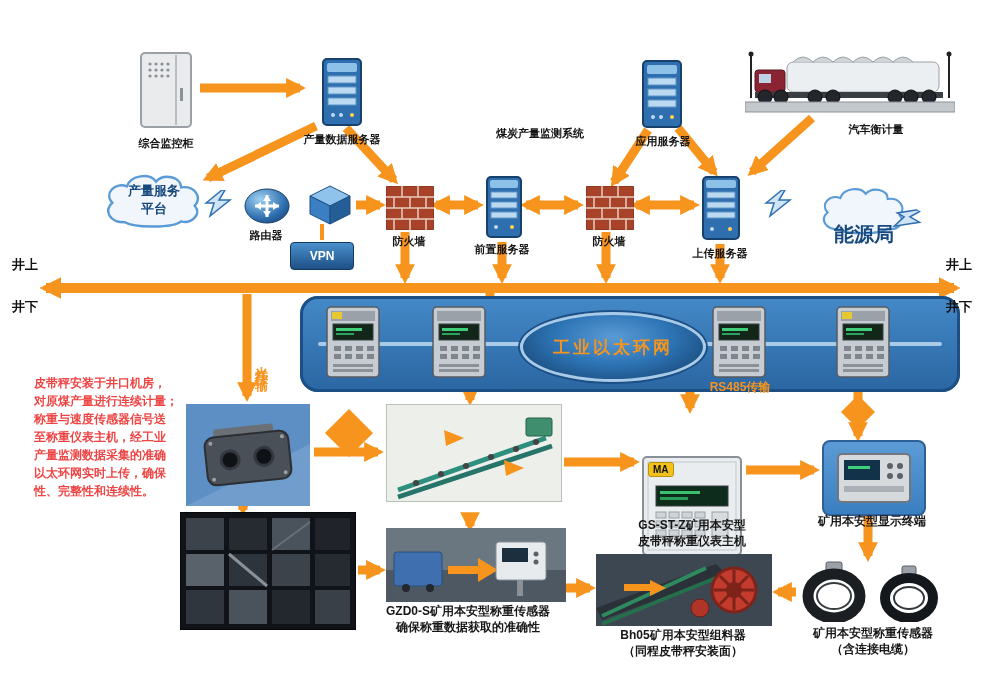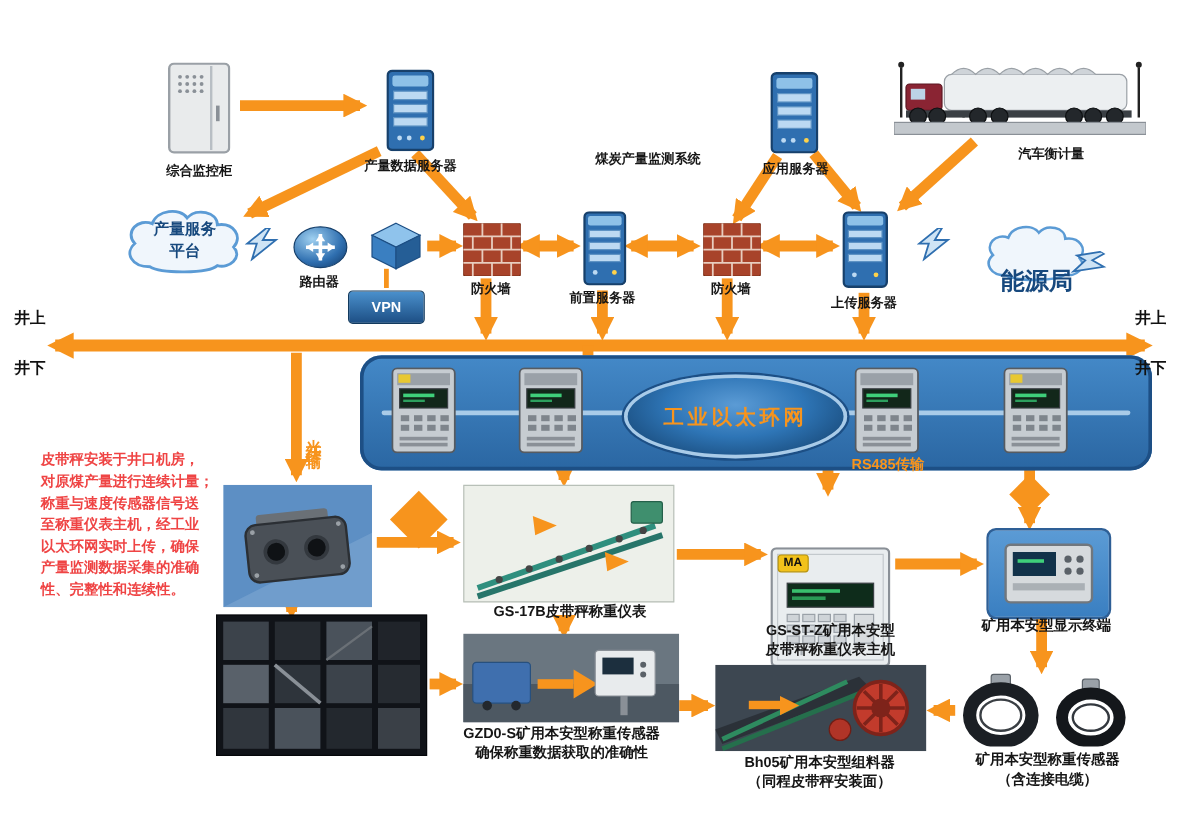--- a/index.html
+++ b/index.html
@@ -398,22 +398,22 @@
   </div>
 
   <div class="lbl orange-lbl vtext" style="left:252px;top:316px;height:96px;">光纤传输</div>
   <div class="lbl orange-lbl" style="left:692px;top:380px;width:96px;font-size:12px;">RS485传输</div>
 
   <div class="desc">
     <div>皮带秤安装于井口机房，</div>
     <div>对原煤产量进行连续计量；</div>
     <div>称重与速度传感器信号送</div>
     <div>至称重仪表主机，经工业</div>
+    <div>产量监测数据采集的准确</div>
     <div>以太环网实时上传，确保</div>
-    <div>产量监测数据采集的准确</div>
     <div>性、完整性和连续性。</div>
   </div>
 
   <div class="node" style="left:186px;top:404px;">
     <svg width="124" height="102">
       <rect x="0" y="0" width="124" height="102" fill="#5d8fc4"></rect>
       <polygon points="0,102 124,40 124,102" fill="#7fa9d4" opacity="0.55"></polygon>
       <g transform="rotate(-6 62 54)">
         <rect x="30" y="22" width="60" height="12" rx="3" fill="#6a7076"></rect>
         <rect x="20" y="30" width="84" height="48" rx="9" fill="#4a5057" stroke="#2b2f34" stroke-width="2"></rect>
@@ -460,21 +460,20 @@
           <circle cx="80" cy="62" r="3"></circle>
         <circle cx="105" cy="53" r="3"></circle>
           <circle cx="130" cy="45" r="3"></circle>
           <circle cx="150" cy="38" r="3"></circle>
       </g>
       <rect x="140" y="14" width="26" height="18" rx="2" fill="#3f8f6e" stroke="#24604a"></rect>
       <polygon points="58,26 78,34 60,42" fill="#f7941d"></polygon>
       <polygon points="118,56 138,64 120,72" fill="#f7941d"></polygon>
     </svg>
   </div>
-  <div class="lbl cap" style="left:380px;top:502px;width:190px;">GS-17B皮带秤称重仪表</div>
 
   <div class="node" style="left:386px;top:528px;">
     <svg width="180" height="74">
       <rect x="0" y="0" width="180" height="74" fill="#6a7680"></rect>
       <rect x="0" y="42" width="180" height="32" fill="#4d5862"></rect>
       <rect x="8" y="24" width="48" height="34" rx="3" fill="#3f6fae" stroke="#27507e"></rect>
       <circle cx="20" cy="60" r="4" fill="#23282e"></circle>
         <circle cx="44" cy="60" r="4" fill="#23282e"></circle>
       <rect x="62" y="38" width="30" height="8" fill="#f7941d"></rect>
       <polygon points="92,30 112,42 92,54" fill="#f7941d"></polygon>

